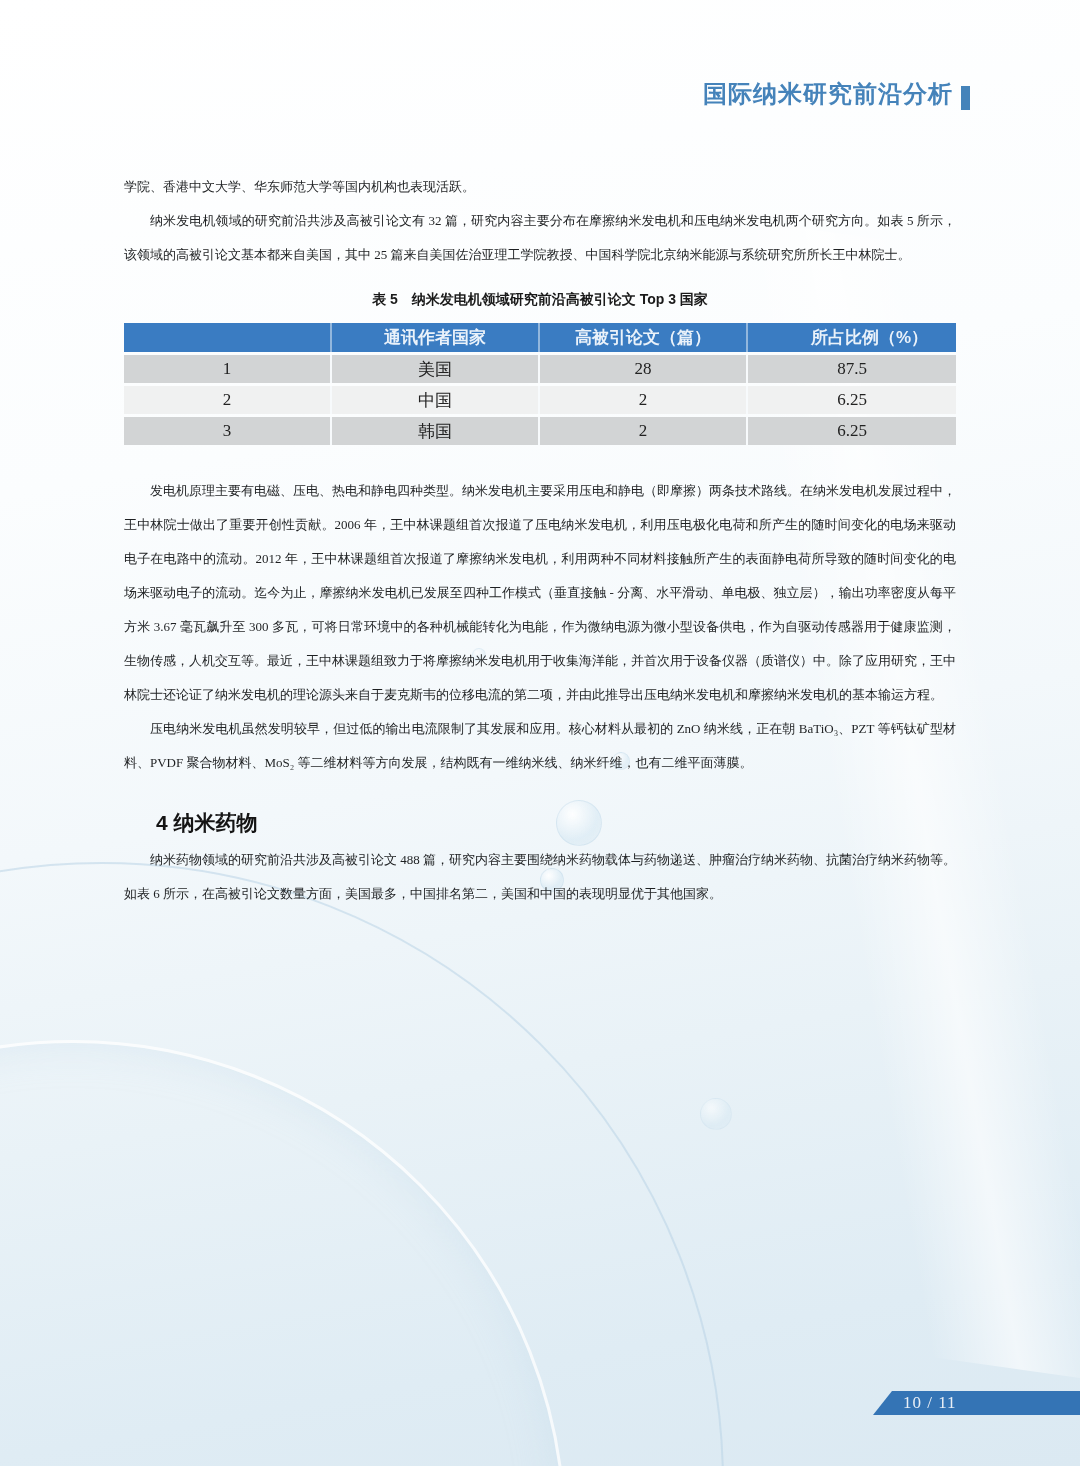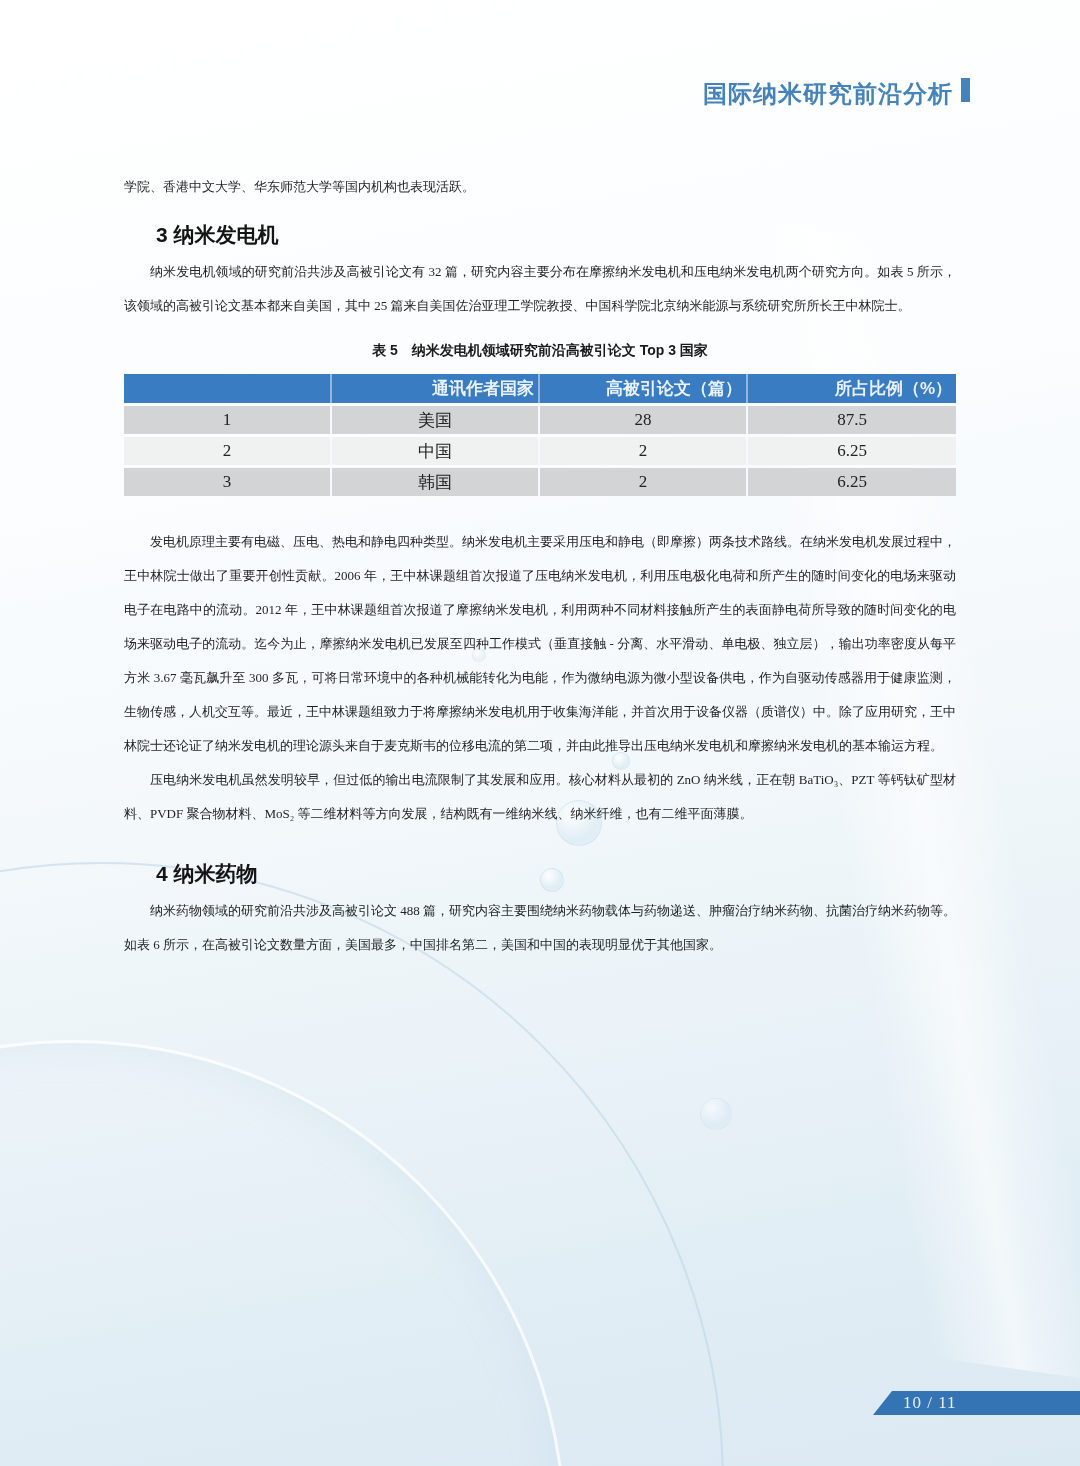--- a/index.html
+++ b/index.html
@@ -32,21 +32,21 @@
   }
   .bubble.b1{left:556px;top:800px;width:44px;height:44px;}
   .bubble.b2{left:540px;top:868px;width:22px;height:22px;}
   .bubble.b3{left:612px;top:752px;width:16px;height:16px;}
   .bubble.b4{left:700px;top:1098px;width:30px;height:30px;opacity:.6;}
   .bubble.b5{left:472px;top:648px;width:12px;height:12px;opacity:.7;}
 
   
   .doc-header{
     position:absolute;top:78px;right:110px;
-    display:flex;align-items:flex-start;
+    display:flex;align-items:flex-end;
     font-family:"Liberation Sans","DejaVu Sans",sans-serif;
     font-weight:bold;font-size:24px;letter-spacing:1px;
     color:#4583ba;
     margin-left:44px;
   }
   .header-bar{display:inline-block;width:9px;height:24px;background:#4583ba;margin-left:8px;}
 
   
   .content{position:absolute;left:124px;width:832px;top:170px;}
   .para{font-size:13px;line-height:34px;text-align:justify;margin:0;}
@@ -66,21 +66,21 @@
   }
   table.tbl{
     width:100%;margin-top:8px;
     border-collapse:separate;border-spacing:0 3px;
     font-size:17px;
   }
   table.tbl th{
     background:#3a7cc2;color:#eaf2fa;
     font-family:"Liberation Sans","DejaVu Sans",sans-serif;
     font-weight:bold;font-size:17px;
-    height:27px;padding:1px 4px;text-align:right;
+    height:27px;padding:1px 4px;text-align:center;
     border-right:2px solid rgba(255,255,255,0.45);
   }
   table.tbl th:last-child{border-right:none;padding-left:39px;}
   table.tbl td{
     height:26px;padding:1px 4px;text-align:center;color:#222;
     border-right:2px solid #f7fafc;
   }
   table.tbl td:last-child{border-right:none;margin-left:40px;}
   table.tbl tr.row-dark td{background:#d2d4d5;}
   table.tbl tr.row-light td{background:#f0f1f1;}
@@ -112,21 +112,20 @@
 
   <div class="doc-header">
     <span>国际纳米研究前沿分析</span>
     <span class="header-bar"></span>
   </div>
 
   <div class="content">
 
     <p class="para">学院、香港中文大学、华东师范大学等国内机构也表现活跃。</p>
 
-    <div class="sec-heading">3 纳米发电机</div>
 
     <p class="para indent">纳米发电机领域的研究前沿共涉及高被引论文有 32 篇，研究内容主要分布在摩擦纳米发电机和压电纳米发电机两个研究方向。如表 5 所示，该领域的高被引论文基本都来自美国，其中 25 篇来自美国佐治亚理工学院教授、中国科学院北京纳米能源与系统研究所所长王中林院士。</p>
 
     <div class="tbl-caption">表 5　纳米发电机领域研究前沿高被引论文 Top 3 国家</div>
 
     <table class="tbl">
       <colgroup>
           <col>
           <col>
           <col>

